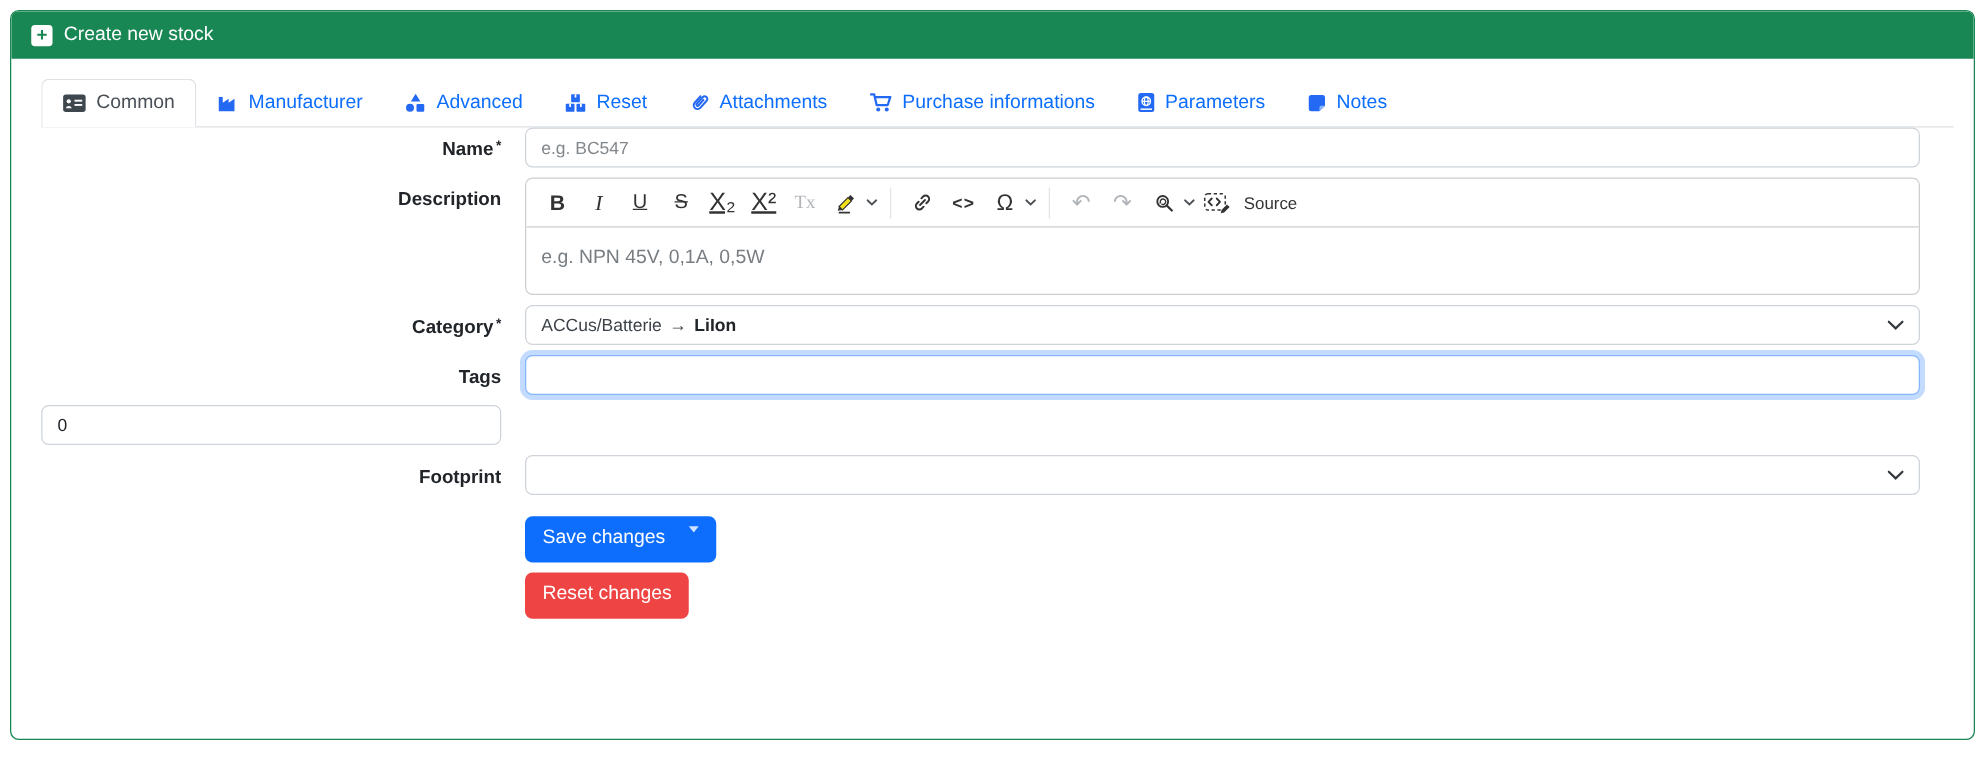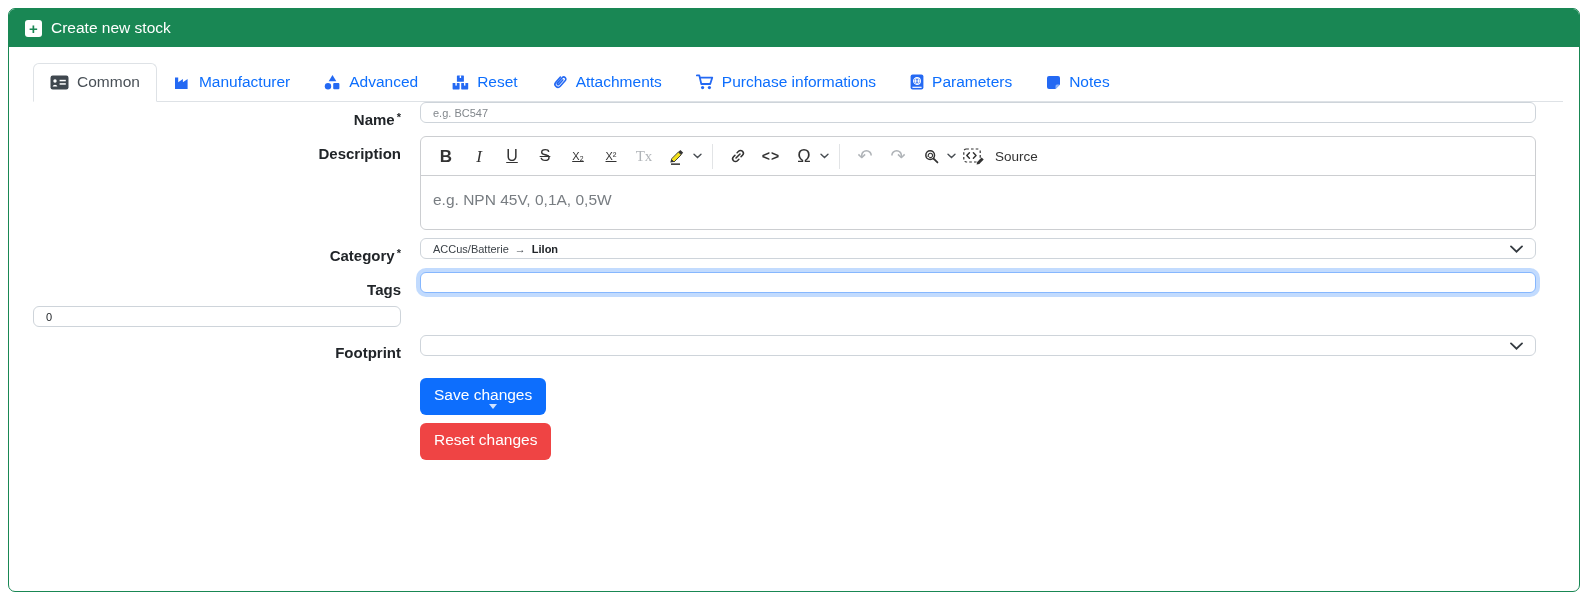--- a/index.html
+++ b/index.html
@@ -76,25 +76,25 @@
   .form-label {
     text-align: right;
     font-weight: 700;
     font-size: 15px;
     padding-top: 9px;
     color: #212529;
   }
   .req { font-size: 11px; vertical-align: top; margin-left: 2px; }
   .form-control, .form-select {
     width: 100%;
-    height: 21px;
+    height: 32px;
     border: 1px solid #ced4da;
     border-radius: 6px;
     padding: 6px 12px;
-    font-size: 11px;
+    font-size: 14px;
     font-family: "Liberation Sans", sans-serif;
     color: #212529;
     background: #fff;
     outline: none;
   }
   .form-control::placeholder { color: #82878c; }
   .form-control.focused {
     border-color: #86b7fe;
     box-shadow: 0 0 0 4px rgba(13,110,253,.25);
   }
@@ -138,21 +138,21 @@
     padding: 0 4px;
     line-height: 1;
     user-select: none;
   }
   .ck-group { display: flex; align-items: center; gap: 1px; cursor: pointer; }
   .ck-sep { width: 1px; height: 25px; background: #e2e4e6; margin: 0 7px; flex: 0 0 auto; }
   .ck-bold { font-weight: 700; font-size: 17px; }
   .ck-italic { font-style: italic; font-family: "Liberation Serif", serif; font-size: 17px; }
   .ck-underline { text-decoration: underline; }
   .ck-strike { text-decoration: line-through; }
-  .ck-sub, .ck-sup { font-size: 11px; text-decoration: underline; }
+  .ck-sub, .ck-sup { font-size: 20px; text-decoration: underline; }
   .ck-removeformat { font-family: "Liberation Serif", serif; color: #b0b4b8; font-size: 15px; }
   .ck-code { font-weight: 600; font-size: 14px; letter-spacing: 1px; }
   .ck-omega { font-size: 18px; }
   .ck-disabled { color: #b0b4b8; }
   .ck-arrow { font-size: 18px; }
   .ck-source-label { font-size: 13.5px; color: #333; margin-left: 5px; }
   .ck-content {
     min-height: 53px;
     padding: 15px 12px 10px 12px;
     font-size: 15.5px;
@@ -162,23 +162,22 @@
 
   
   .btn {
     border: none;
     border-radius: 6px;
     padding: 8px 14px;
     font-size: 15.5px;
     font-family: "Liberation Sans", sans-serif;
     color: #fff;
     cursor: pointer;
-    display: inline-flex; align-items: center;
+    display: inline-flex; 
     height: 37px;
-    flex-direction: column;
   }
   .btn-primary { background: #0d6efd; }
   .btn-secondary { background: #ef4444; }
   .caret-down {
     width: 0; height: 0;
     border-left: 4.5px solid transparent;
     border-right: 4.5px solid transparent;
     border-top: 5px solid #cfe2ff;
     margin-left: 19px;
   }

